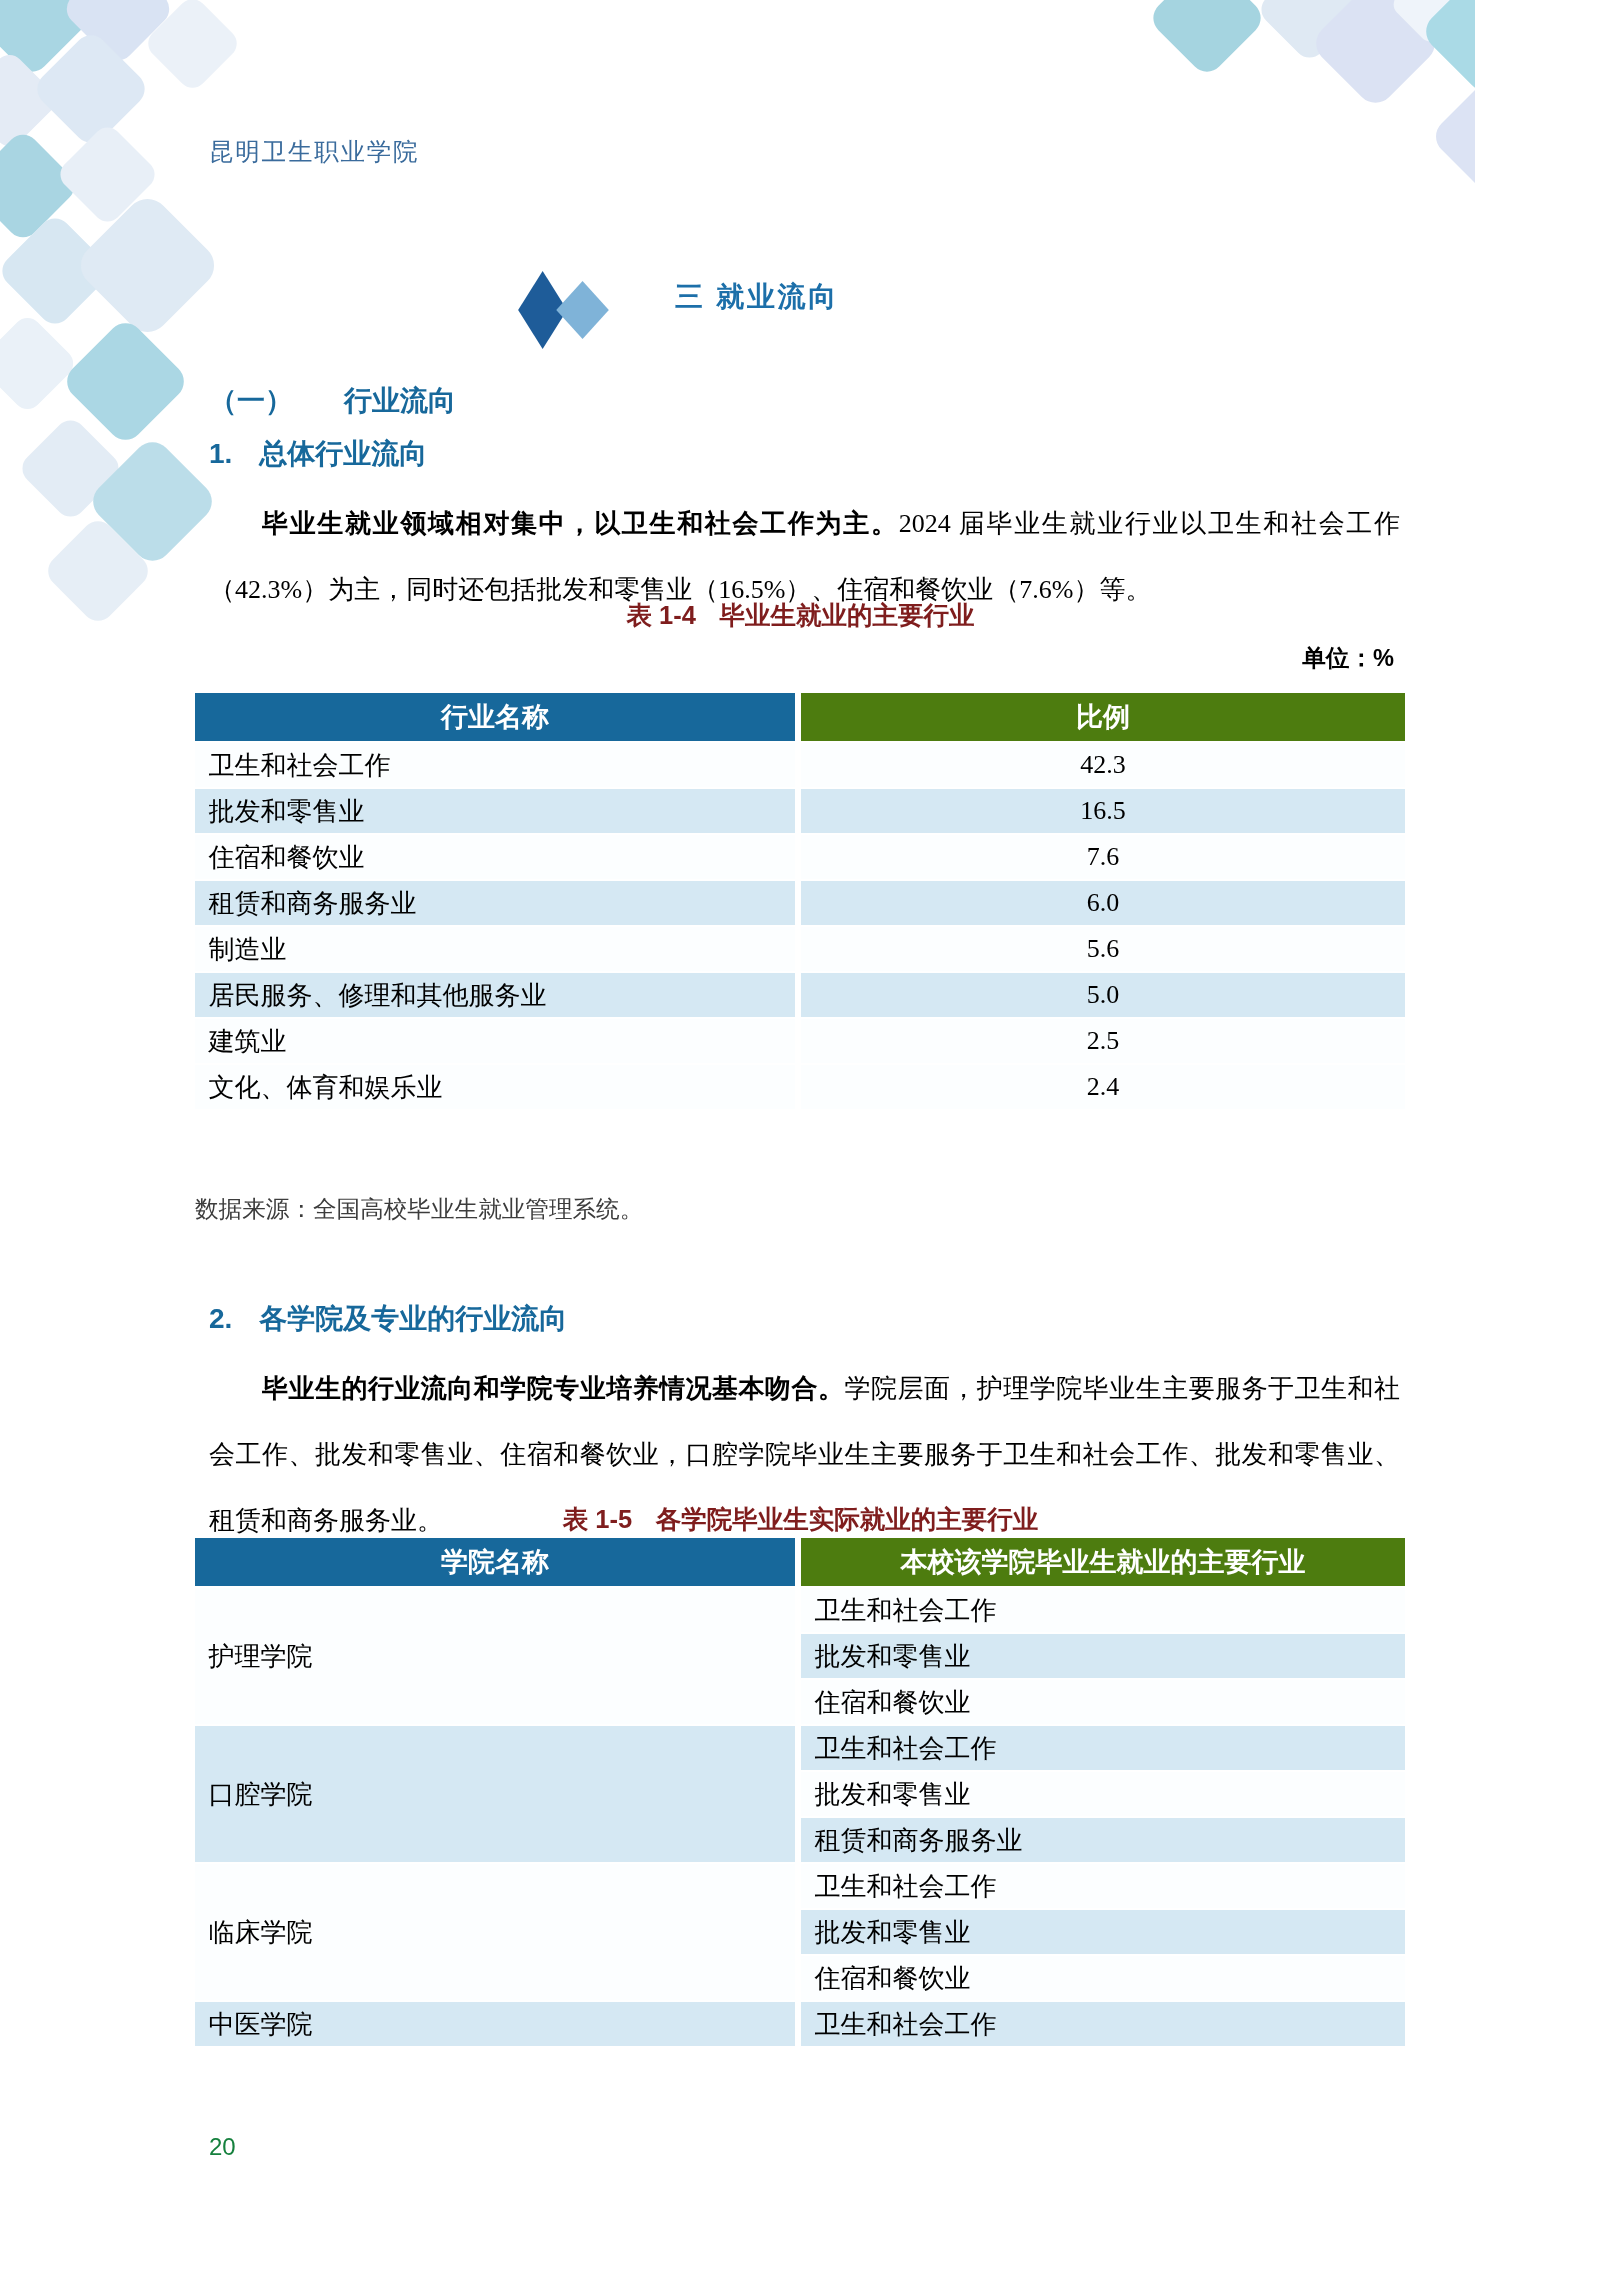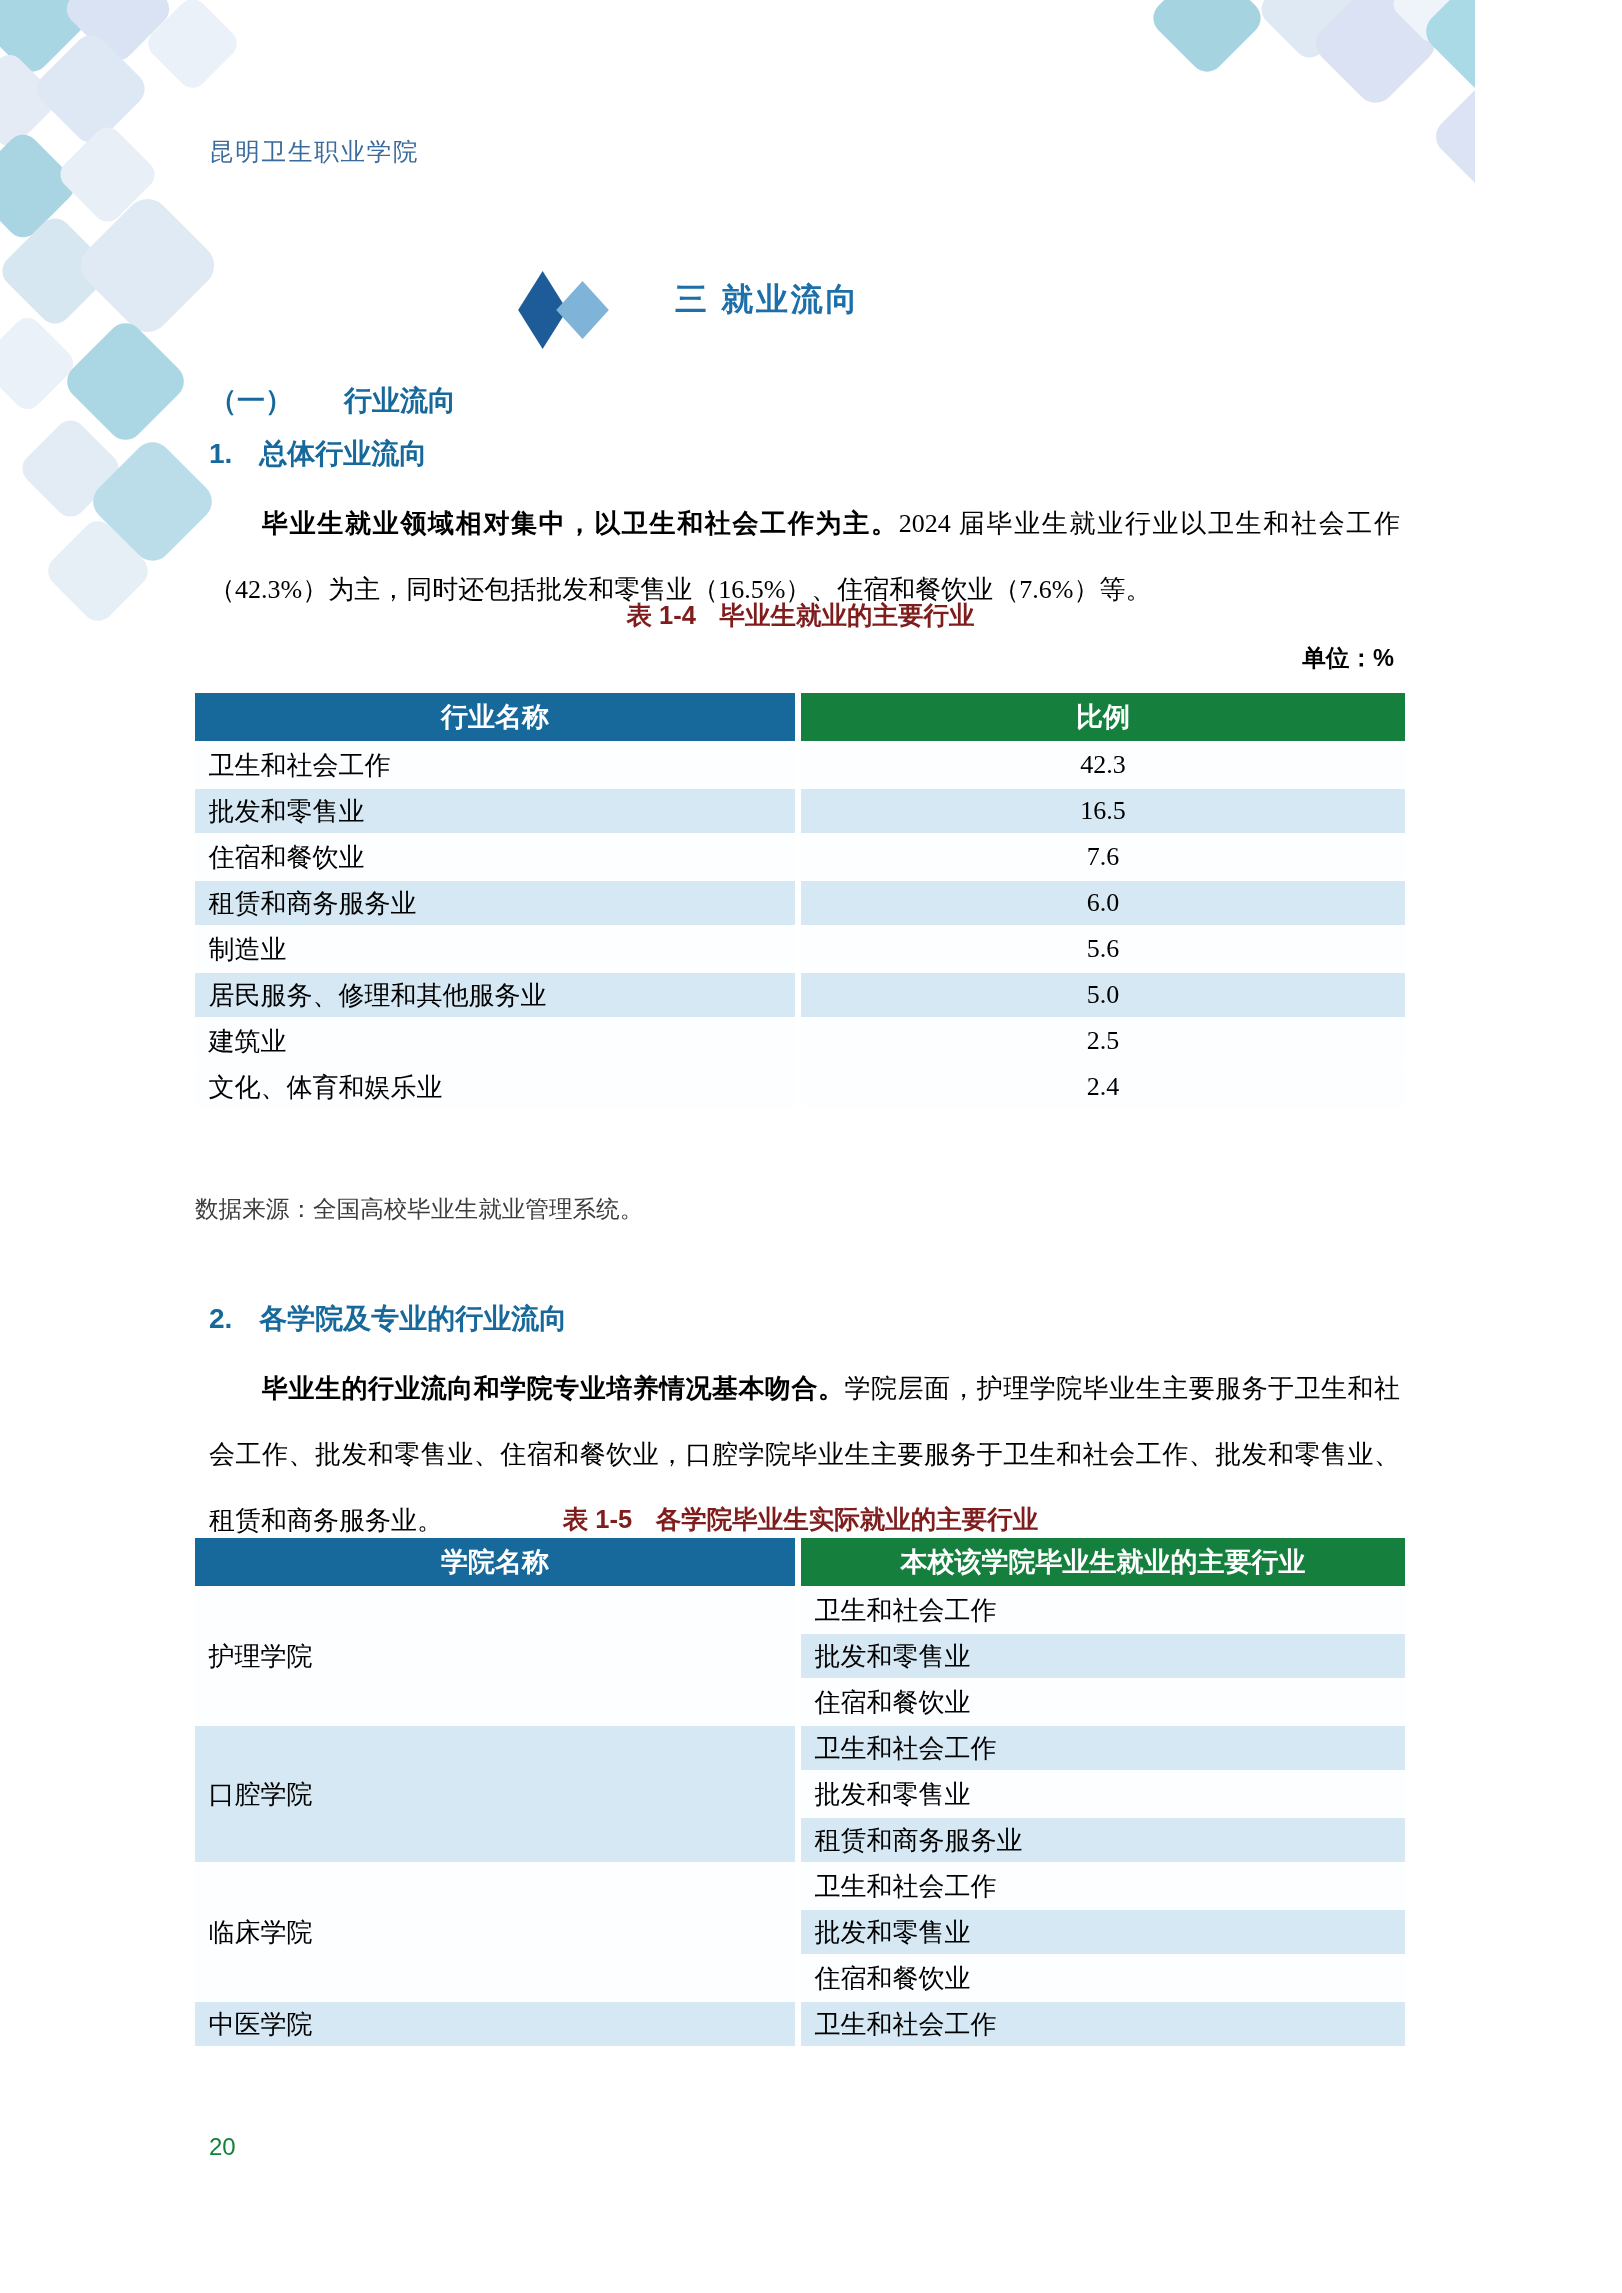--- a/index.html
+++ b/index.html
@@ -3,21 +3,21 @@
 <meta charset="utf-8">
 <style>
   html,body{margin:0;padding:0;background:#fff;}
   #page{
     position:relative;width:1475px;height:2294px;background:#ffffff;
     overflow:hidden;font-family:"Liberation Sans",sans-serif;
   }
   .diamond{position:absolute;transform:rotate(45deg);}
   .abs{position:absolute;}
   #header-text{font-size:24.5px;color:#3A6B9C;letter-spacing:1.8px;}
-  #page-title{font-size:32px;font-weight:bold;color:#1C6FA9;letter-spacing:2.7px;}
+  #page-title{font-size:28px;font-weight:bold;color:#1C6FA9;letter-spacing:2.7px;}
   .sec-heading{font-size:28px;font-weight:bold;color:#17689B;font-family:"Liberation Sans",sans-serif;}
   .sec-gap{margin-left:51px;}
   .num-gap{margin-left:27px;}
   .para{
     width:1191px;font-size:26px;line-height:66px;color:#000;
     font-family:"Liberation Serif",serif;text-align:justify;text-indent:53px;
   }
   .para b{font-weight:bold;}
   .tbl-caption{
     width:1223px;text-align:center;font-size:25.5px;font-weight:bold;color:#7f1d1d;
@@ -27,21 +27,21 @@
   #unit-label{width:1205px;text-align:right;font-size:23.6px;font-weight:bold;color:#000;}
   table.tbl{
     border-collapse:separate;border-spacing:6.4px 2.7px;table-layout:fixed;
     font-family:"Liberation Serif",serif;font-size:26px;color:#000;
   }
   table.tbl th{
     height:46px;font-weight:bold;font-size:27px;color:#ffffff;text-align:center;
     vertical-align:middle;font-family:"Liberation Sans",sans-serif;
   }
   th.th-dark{background:#17689B;}
-  th.th-light{background:#15803d;}
+  th.th-light{background:#4d7c0f;}
   table.tbl td{height:42px;vertical-align:middle;}
   td.cell-odd{background:#FCFEFF;}
   td.cell-even{background:#D5E8F3;}
   td.name,td.ind,td.college{text-align:left;padding-left:13.6px;}
   td.val{text-align:center;}
   #data-note{font-size:23.6px;color:#3C3C3C;font-family:"Liberation Serif",serif;}
   #page-number{font-size:24px;color:#15803d;}
 </style>
 </head>
 <body>

